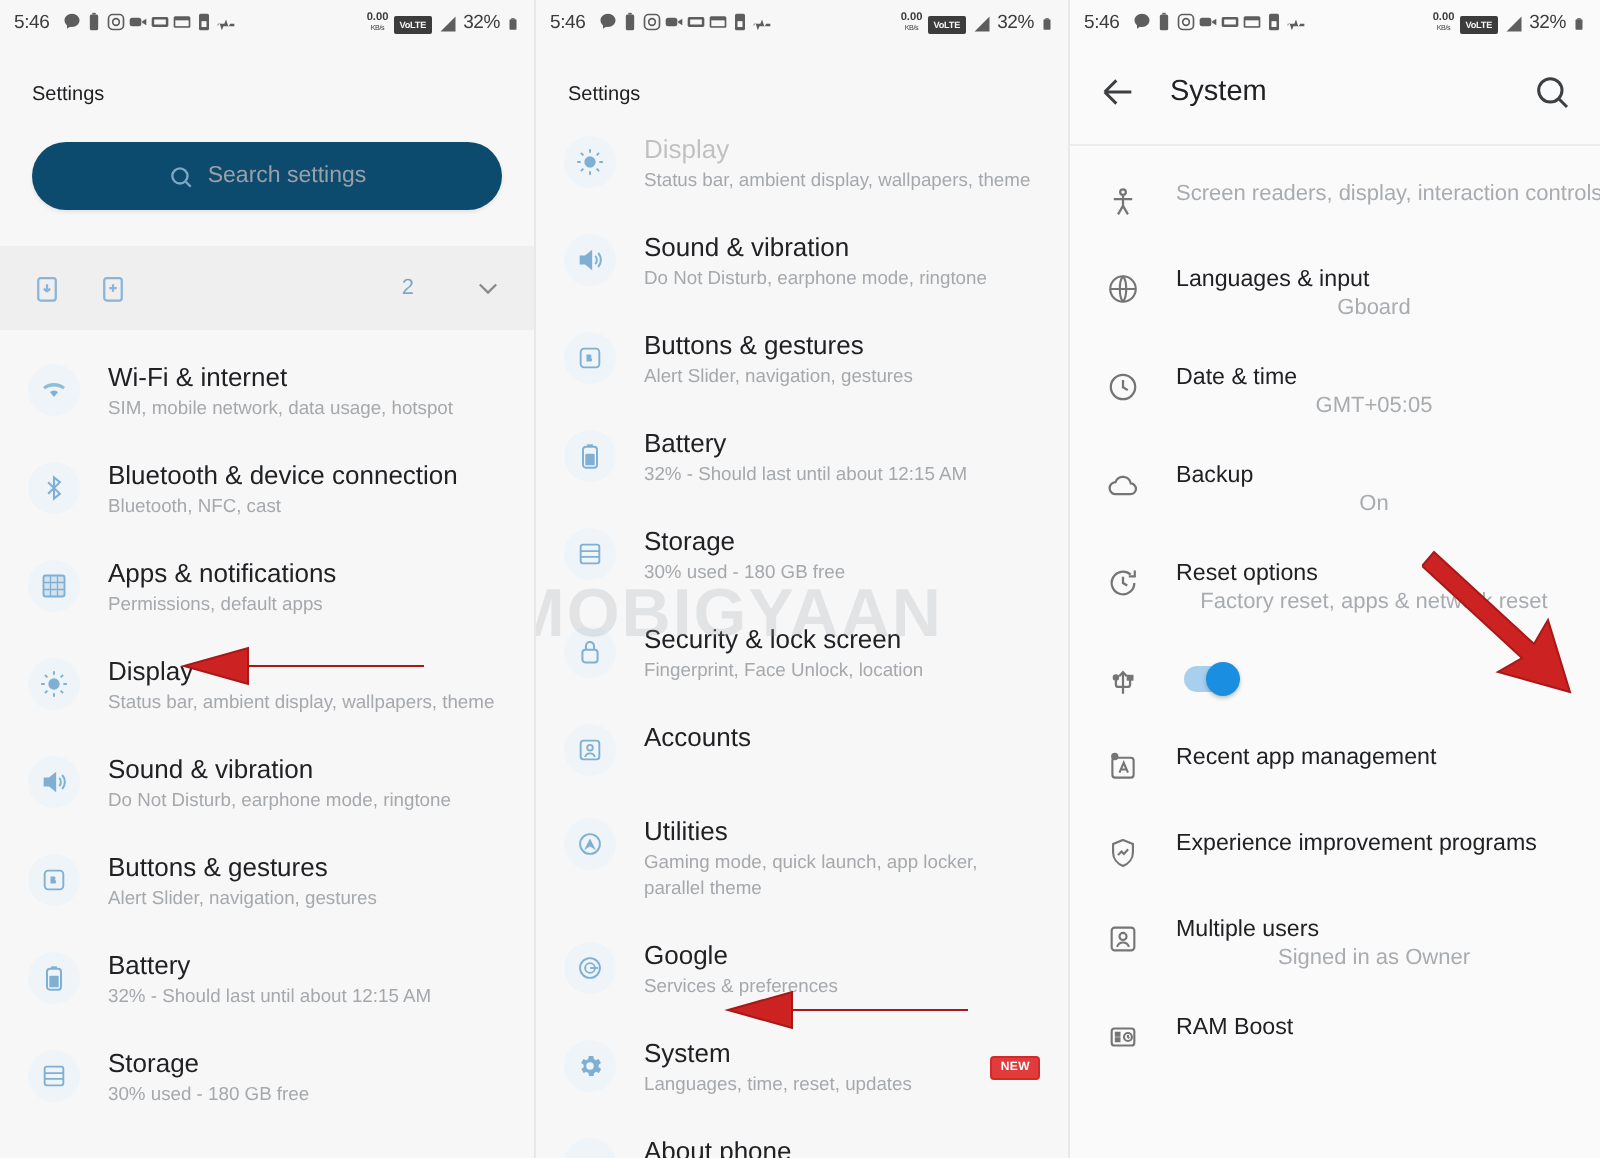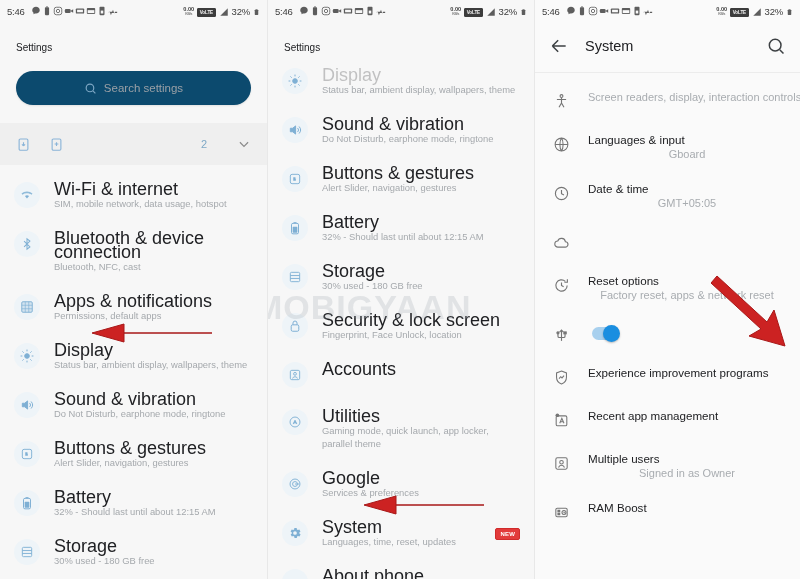--- a/index.html
+++ b/index.html
@@ -94,21 +94,21 @@
   }
   .row .ic {
     width: 26px; height: 26px; border-radius: 50%;
     background: #eef4f8;
     display: flex; align-items: center; justify-content: center;
     flex: 0 0 auto; margin-top: 1px;
     color: #7fb0d4;
   }
   .row .ic svg { width: 14px; height: 14px; display:block; }
   .row .txt { flex: 1; min-width: 0; padding-top: 1px;}
-  .row .t1 { font-size: 18px; color: #202124; line-height: 14px; }
+  .row .t1 { font-size: 13px; color: #202124; line-height: 14px; }
   .row .t2 { font-size: 9.4px; color: #a5a9ad; line-height: 13px; margin-top: 1px; white-space: nowrap; overflow: visible;}
   .row .t2.wrap { white-space: normal; }
   .badge-new {
     background: #e23b3b; color: #ffffff; font-size: 6px; font-weight: 700;
     padding: 2px 4px; border-radius: 2px; letter-spacing: .2px;
     align-self: center; flex: 0 0 auto;
     border: 1px solid #d02b2b;
   }
 
   
@@ -700,20 +700,24 @@
             <div class="t1">Date &amp; time</div>
             <div class="t2">GMT+05:05</div>
           </div>
         </div>
         <div class="row">
           <span class="ic">
             <svg viewBox="0 0 24 24" fill="none" stroke="currentColor" stroke-width="1.6">
               <path d="M7 18.5h10.2a3.8 3.8 0 00.3-7.6 5.6 5.6 0 00-10.8-1A4.3 4.3 0 007 18.5z"></path>
             </svg>
           </span>
+          <div class="txt">
+            <div class="t1">Backup</div>
+            <div class="t2">On</div>
+          </div>
         </div>
         <div class="row">
           <span class="ic">
             <svg viewBox="0 0 24 24" fill="none" stroke="currentColor" stroke-width="1.6">
               <path d="M20 12a8 8 0 11-2.6-5.9"></path>
               <path d="M20.3 3.2v4.2h-4.2"></path>
               <path d="M12 7.6V12l3 1.8"></path>
             </svg>
           </span>
           <div class="txt">
@@ -732,38 +736,38 @@
               <rect x="15.4" y="8.4" width="3.2" height="2.6" fill="currentColor"></rect>
             </svg>
           </span>
           <div class="toggle">
             <div class="knob"></div>
           </div>
         </div>
         <div class="row">
           <span class="ic">
             <svg viewBox="0 0 24 24" fill="none" stroke="currentColor" stroke-width="1.5">
-              <path d="M12 2.8l7 2.8v6c0 4.4-3 8-7 9.6-4-1.6-7-5.2-7-9.6v-6l7-2.8z"></path>
-              <path d="M8.5 13.5l2.4-2.6 1.8 1.7 2.9-3.3"></path>
-            </svg>
-          </span>
-          <div class="txt">
-            <div class="t1">Experience improvement programs</div>
-          </div>
-        </div>
-        <div class="row">
-          <span class="ic">
-            <svg viewBox="0 0 24 24" fill="none" stroke="currentColor" stroke-width="1.5">
               <rect x="4.5" y="5.5" width="15" height="14" rx="2"></rect>
               <path d="M9.5 16l3-7 3 7m-5-2.2h4"></path>
               <circle cx="6.2" cy="4.6" r="2.6" fill="currentColor" stroke="none"></circle>
             </svg>
           </span>
           <div class="txt">
             <div class="t1">Recent app management</div>
+          </div>
+        </div>
+        <div class="row">
+          <span class="ic">
+            <svg viewBox="0 0 24 24" fill="none" stroke="currentColor" stroke-width="1.5">
+              <path d="M12 2.8l7 2.8v6c0 4.4-3 8-7 9.6-4-1.6-7-5.2-7-9.6v-6l7-2.8z"></path>
+              <path d="M8.5 13.5l2.4-2.6 1.8 1.7 2.9-3.3"></path>
+            </svg>
+          </span>
+          <div class="txt">
+            <div class="t1">Experience improvement programs</div>
           </div>
         </div>
         <div class="row">
           <span class="ic">
             <svg viewBox="0 0 24 24" fill="none" stroke="currentColor" stroke-width="1.5">
               <rect x="4" y="4" width="16" height="16" rx="2.2"></rect>
               <circle cx="12" cy="10.2" r="2.5"></circle>
               <path d="M7.8 17.6a4.4 4.4 0 018.4 0"></path>
             </svg>
           </span>

